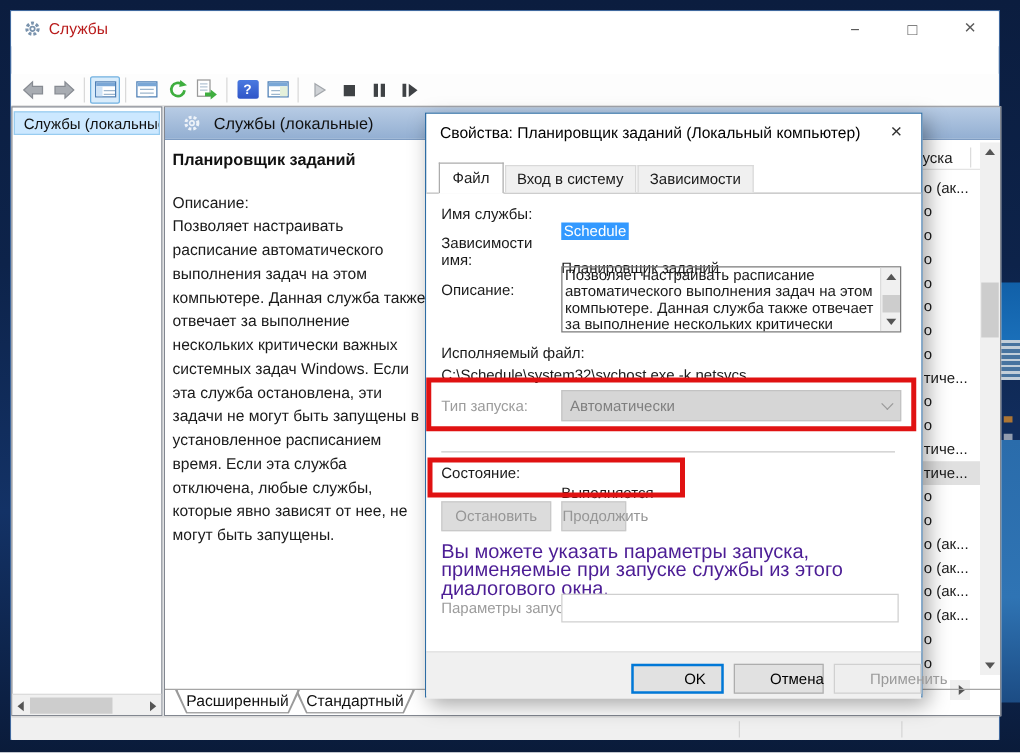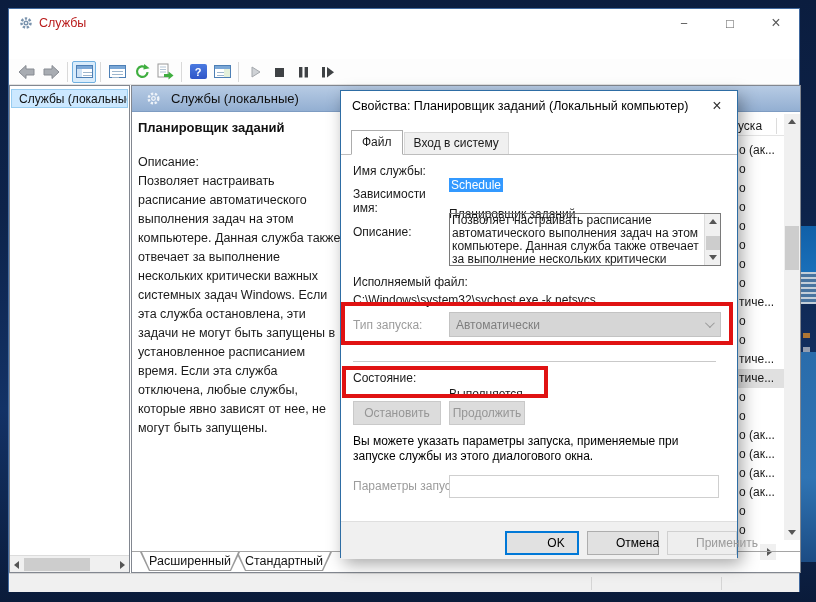--- a/index.html
+++ b/index.html
@@ -104,23 +104,23 @@
   .mini-scroll { position:absolute; right:0; top:0; width:16px; height:100%; background:#f0f0f0; border-left:1px solid #dcdcdc; }
   .mini-scroll .thumb { position:absolute; left:1px; top:22px; width:14px; height:14px; background:#cdcdcd; }
 
   .combo { position:absolute; left:108px; top:157px; width:272px; height:25px; background:#d6d6d6; border:1px solid #c3c3c3; display:flex; align-items:center; padding-left:6px; color:#7f7f7f; font-size:12px; }
   .chev { position:absolute; right:8px; top:8px; width:7px; height:7px; border-right:1.6px solid #9a9a9a; border-bottom:1.6px solid #9a9a9a; transform:rotate(45deg) translateY(-2px); }
 
   .hsep { position:absolute; left:12px; top:206px; width:363px; height:1px; background:#c9c9c9; }
 
   .abtn-row { position:absolute; left:12px; top:246px; display:flex; }
   .abtn { height:24px; background:#dcdcdc; border:1px solid #c9c9c9; color:#969696; font-size:12px; text-align:center; line-height:22px; margin-right:8px; }
-  .abtn.w1 { width:88px; } .abtn.w2 { width:88px; } .abtn.w3 { width:96px; } .abtn.w4 { width:76px; margin-right:16px; }
-
-  .note { position:absolute; left:12px; top:279px; width:368px; font-size:12px; line-height:15px; color:#000000; }
+  .abtn.w1 { width:88px; } .abtn.w2 { width:88px; } .abtn.w3 { width:96px; } .abtn.w4 { width:52px; margin-right:16px; }
+
+  .note { position:absolute; left:12px; top:279px; width:368px; font-size:16px; line-height:15px; color:#4c1d95; }
 
   .param-input { position:absolute; left:108px; top:320px; width:270px; height:23px; border:1px solid #cfcfcf; background:#fff; }
 
   .dlg-bottom { position:absolute; left:0; top:430px; width:100%; height:38px; background:#f0f0f0; border-top:1px solid #dfdfdf; }
   .dlg-btn { position:absolute; top:9px; height:24px; font-size:12px; text-align:center; line-height:22px; background:#e1e1e1; border:1px solid #adadad; color:#000;padding-left:28px; }
   .dlg-btn.ok { left:164px; width:74px; border:2px solid #0078d7; line-height:20px; }
   .dlg-btn.cancel { left:246px; width:72px; }
   .dlg-btn.apply { left:326px; width:70px; color:#9a9a9a; border-color:#d0d0d0; background:#eee; }
 
   
@@ -319,41 +319,42 @@
     </div>
   </div>
 
   <div id="dlg">
     <div class="dlg-title">Свойства: Планировщик заданий (Локальный компьютер)</div>
     <div class="dlg-close">×</div>
 
     <div class="dlg-tabs">
       <div class="dtab active">Файл</div>
       <div class="dtab">Вход в систему</div>
+      <div class="dtab">Зависимости</div>
     </div>
 
     <div class="dlg-page">
       <div class="flabel" style="top:9px">Имя службы:</div>
       <div class="fvalue" style="top:7px"><span class="sel-badge">Schedule</span></div>
 
       <div class="flabel" style="top:32px; width:92px">Зависимости имя:</div>
       <div class="fvalue" style="top:36px">Планировщик заданий</div>
 
       <div class="flabel" style="top:70px">Описание:</div>
       <div class="desc-box">
         <div class="desc-text">Позволяет настраивать расписание автоматического выполнения задач на этом компьютере. Данная служба также отвечает за выполнение нескольких критически важных</div>
         <div class="mini-scroll">
           <div class="arr up"></div>
           <div class="thumb"></div>
           <div class="arr down"></div>
         </div>
       </div>
 
       <div class="flabel" style="top:120px">Исполняемый файл:</div>
-      <div class="flabel" style="top:138px">C:\Windows\system32\svchost.exe -k netsvcs</div>
+      <div class="flabel" style="top:138px">C:\Schedule\system32\svchost.exe -k netsvcs</div>
 
       <div class="flabel dis" style="top:163px">Тип запуска:</div>
       <div class="combo">
         <span>Автоматически</span>
         <div class="chev"></div>
       </div>
 
       <div class="hsep"></div>
 
       <div class="flabel" style="top:216px">Состояние:</div>

